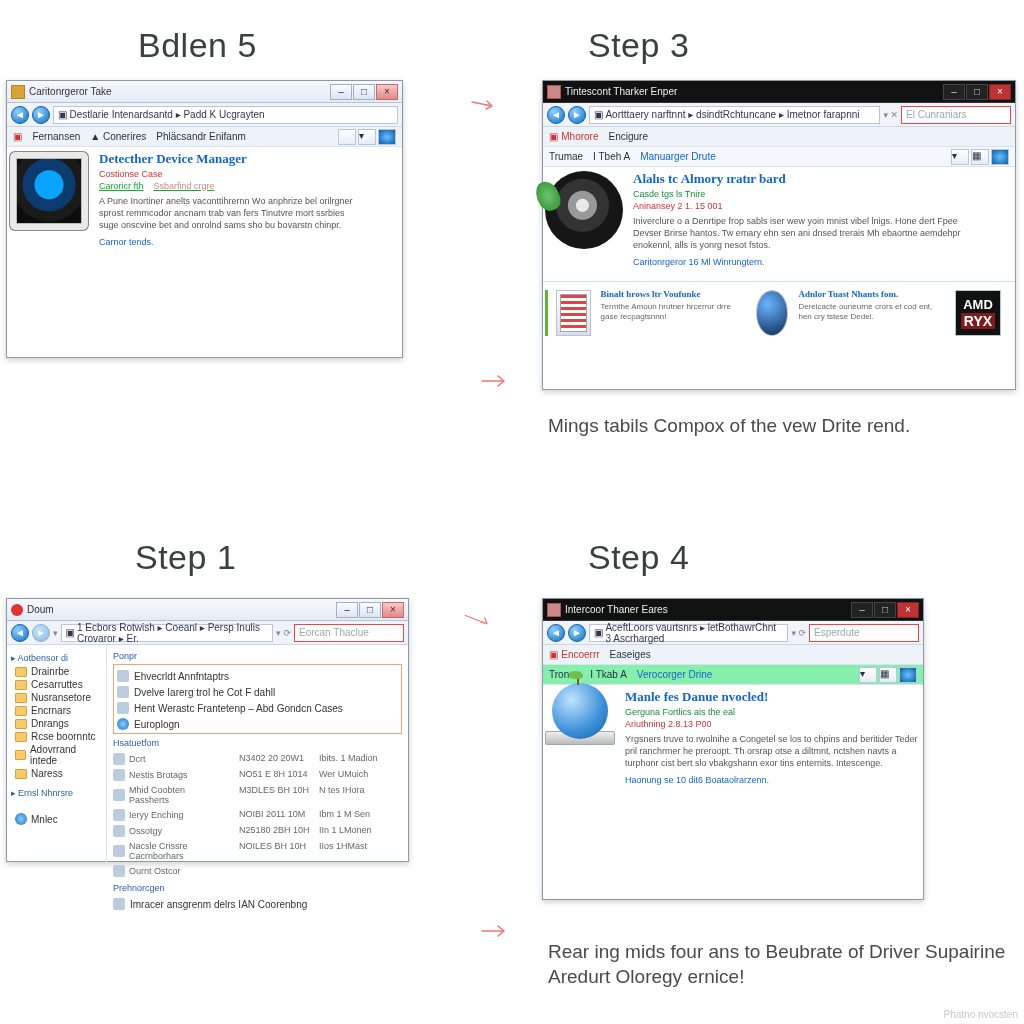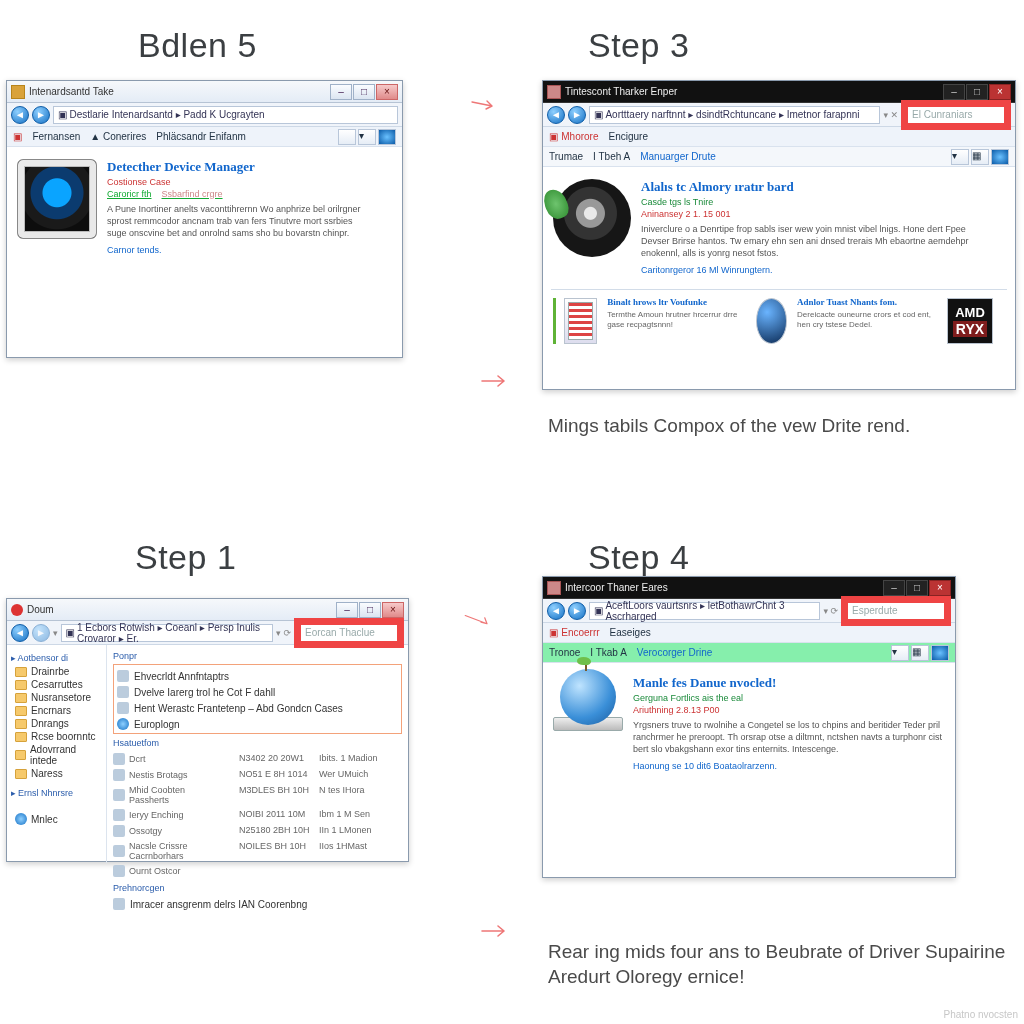--- a/index.html
+++ b/index.html
@@ -20,25 +20,25 @@
   .titlebar .tico { width:14px;height:14px;background:#d9a23a;border:1px solid #b8841b;margin-right:4px; }
   .winbtns { margin-left:auto; display:flex; gap:1px; }
   .wb { width:22px;height:16px; background:linear-gradient(#fafcff,#dbe5f1); border:1px solid #9fb1c8; font:10px/14px Arial; text-align:center; color:#425; }
   .wb.cl { background:linear-gradient(#f6c9c9,#e08a8a); border-color:#c66; color:#611; }
   .titlebar.dark .wb{background:#222;border-color:#444;color:#ccc;}
   .titlebar.dark .wb.cl{background:#b33;border-color:#822;color:#fff;}
   .navrow { height:24px; display:flex; align-items:center; padding:0 4px; gap:3px; background:#f0f4fa; border-bottom:1px solid #cdd8e6; font-size:10px; color:#2a4; }
   .navrow .cir{width:18px;height:18px;border-radius:50%;background:radial-gradient(circle at 35% 30%,#8fd0ff,#1570c4);border:1px solid #0d5ca7;display:flex;align-items:center;justify-content:center;color:#fff;font:bold 10px/1 Arial;}
   .bc { flex:1; height:18px; border:1px solid #b8c6d9; background:#fff; display:flex; align-items:center; padding:0 4px; color:#3a5f10; gap:2px;}
   .bc span{color:#335;}
-  .sbox{width:110px;height:18px;border:7px solid #ef4444;background:#fff;color:#9aa;padding:8px 4px;display:flex;align-items:center;}
+  .sbox{width:110px;height:18px;border:1px solid #ef4444;background:#fff;color:#9aa;padding:8px 4px;display:flex;align-items:center;}
   .menurow{height:20px;border-bottom:1px solid #d9e2ee;background:#eef3fa;display:flex;align-items:center;gap:10px;padding:0 6px;font-size:10px;color:#234;}
   .menurow .r{margin-left:auto;display:flex;gap:2px;}
   .menurow .ib{width:18px;height:16px;border:1px solid #b8c6d9;background:linear-gradient(#fff,#e6edf6);}
-  .content{padding:8px;}
+  .content{}
 
   
   .feat{display:flex;gap:10px;padding:4px 2px;}
   .thumb{width:80px;height:80px;background:radial-gradient(circle at 50% 42%, #0aa4ff 0 14px, #0b3b6f 15px 26px, #1a1a1a 27px 36px, #0d0d0d 37px);border:1px solid #888;box-shadow:inset 0 0 0 6px #e9e9e9, inset 0 0 0 7px #bbb;border-radius:6px;}
   .feat h3{color:#1166cc;font:600 13px/1.2 "Segoe UI";}
   .feat .sub{color:#c33;font-size:9px;margin-top:2px;}
   .feat .row2{color:#1a3;font-size:9px;display:flex;gap:10px;margin-top:2px;text-decoration:underline;}
   .feat p{font-size:9px;color:#555;margin-top:4px;line-height:1.35;max-width:260px;}
   .feat a{color:#1166cc;font-size:9px;text-decoration:none;display:inline-block;margin-top:6px;}
 
@@ -101,21 +101,21 @@
 <div class="arrow" style="left:463px;top:613px"><svg viewBox="0 0 40 18">
       <path d="M3 3 L32 14 M32 14 l-8 -2 M32 14 l-3 -8" stroke="#e77" stroke-width="1.6" fill="none" stroke-linecap="round"></path>
     </svg></div>
 <div class="arrow" style="left:480px;top:924px"><svg viewBox="0 0 30 14">
       <path d="M2 7 L24 7 M24 7 l-6 -5 M24 7 l-6 5" stroke="#e77" stroke-width="1.6" fill="none" stroke-linecap="round"></path>
     </svg></div>
 
 <div class="win" style="left:6px;top:80px;width:397px;height:278px">
   <div class="titlebar">
     <div class="tico"></div>
-    <span>Intenardsantd Take</span>
+    <span>Caritonrgeror Take</span>
     <div class="winbtns">
       <div class="wb">–</div>
       <div class="wb">□</div>
       <div class="wb cl">×</div>
     </div>
   </div>
   <div class="navrow">
     <div class="cir">◄</div>
     <div class="cir">►</div>
     <div class="bc">
@@ -369,21 +369,21 @@
         </div>
       <div class="grp" style="margin-top:4px">Prehnorcgen</div>
       <div class="row">
           <span class="ico"></span>
           <span>Imracer ansgrenm delrs IAN Coorenbng</span>
         </div>
     </div>
   </div>
 </div>
 
-<div class="win" style="left:542px;top:576px;width:414px;height:302px">
+<div class="win" style="left:542px;top:598px;width:382px;height:302px">
   <div class="titlebar dark">
     <div class="tico" style="background:#c88;border-color:#a55"></div>
     <span>Intercoor Thaner Eares</span>
     <div class="winbtns">
       <div class="wb">–</div>
       <div class="wb">□</div>
       <div class="wb cl">×</div>
     </div>
   </div>
   <div class="navrow">

